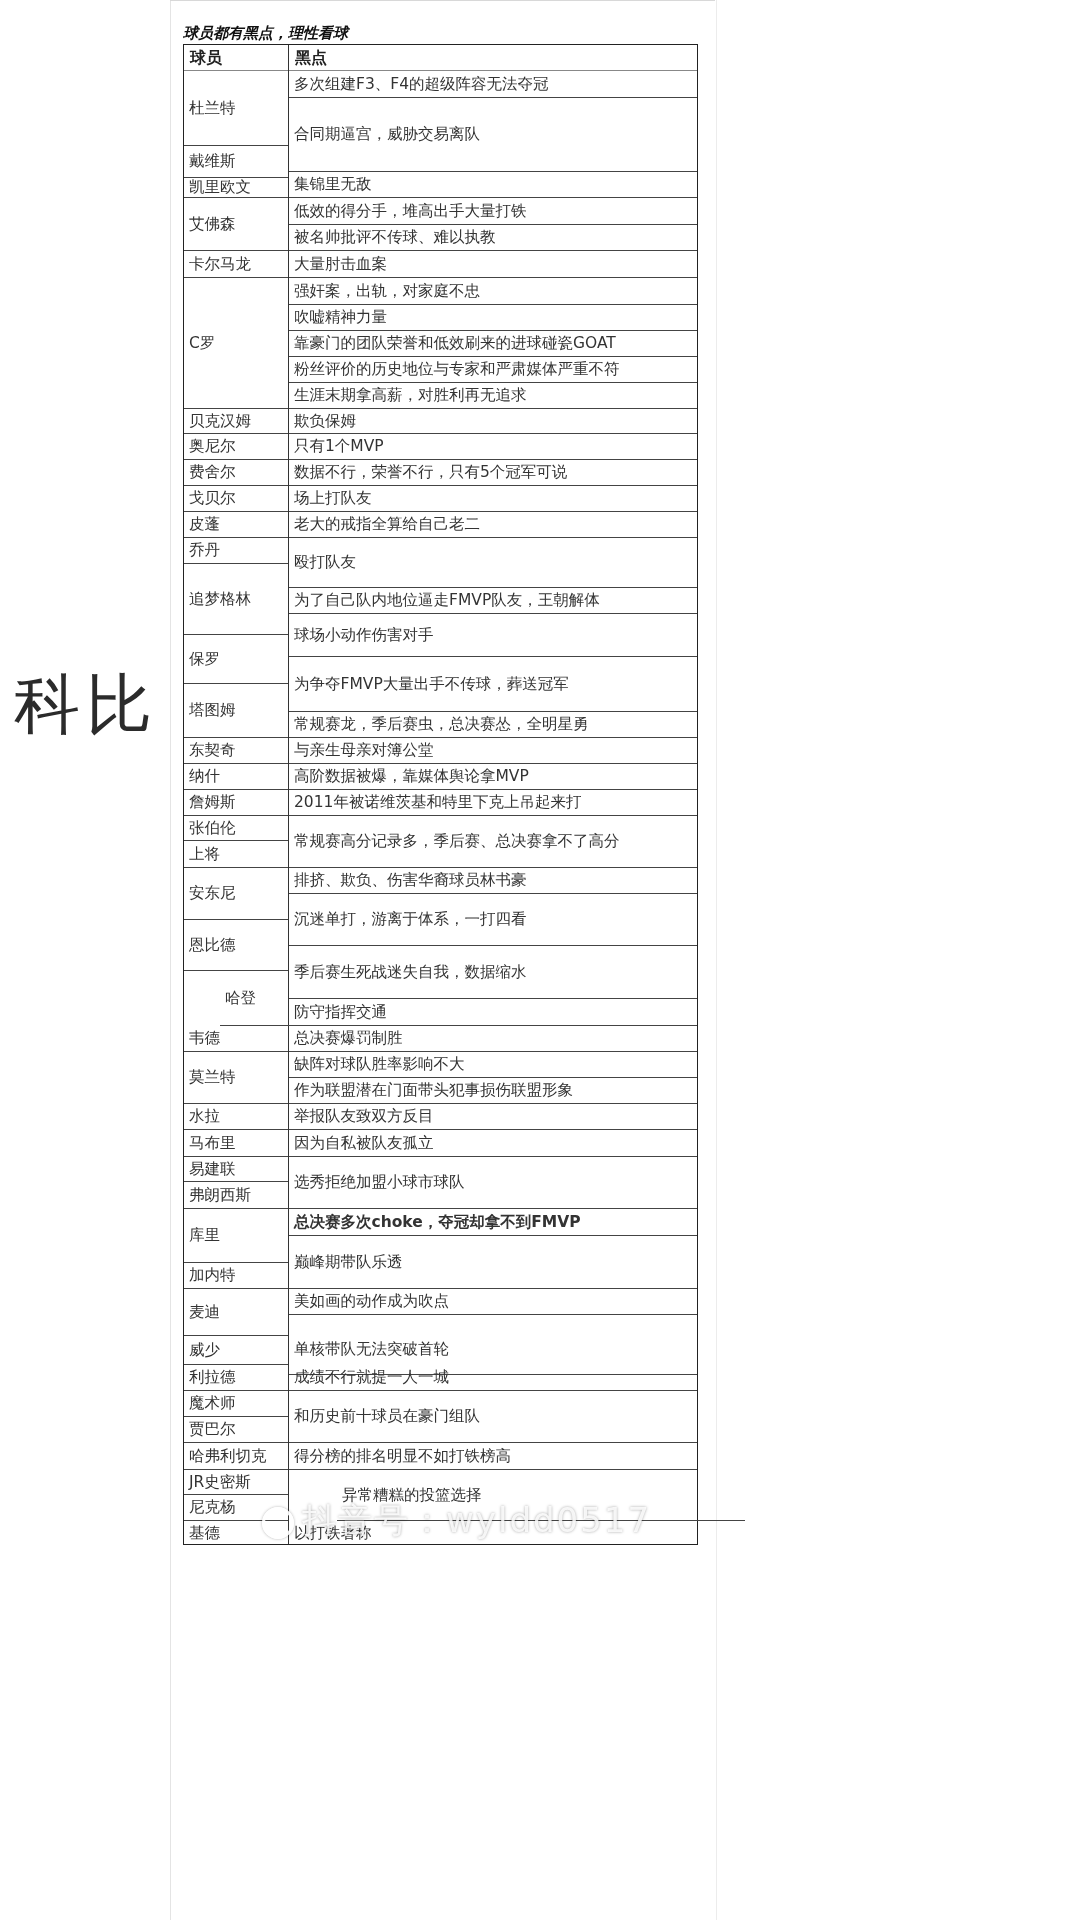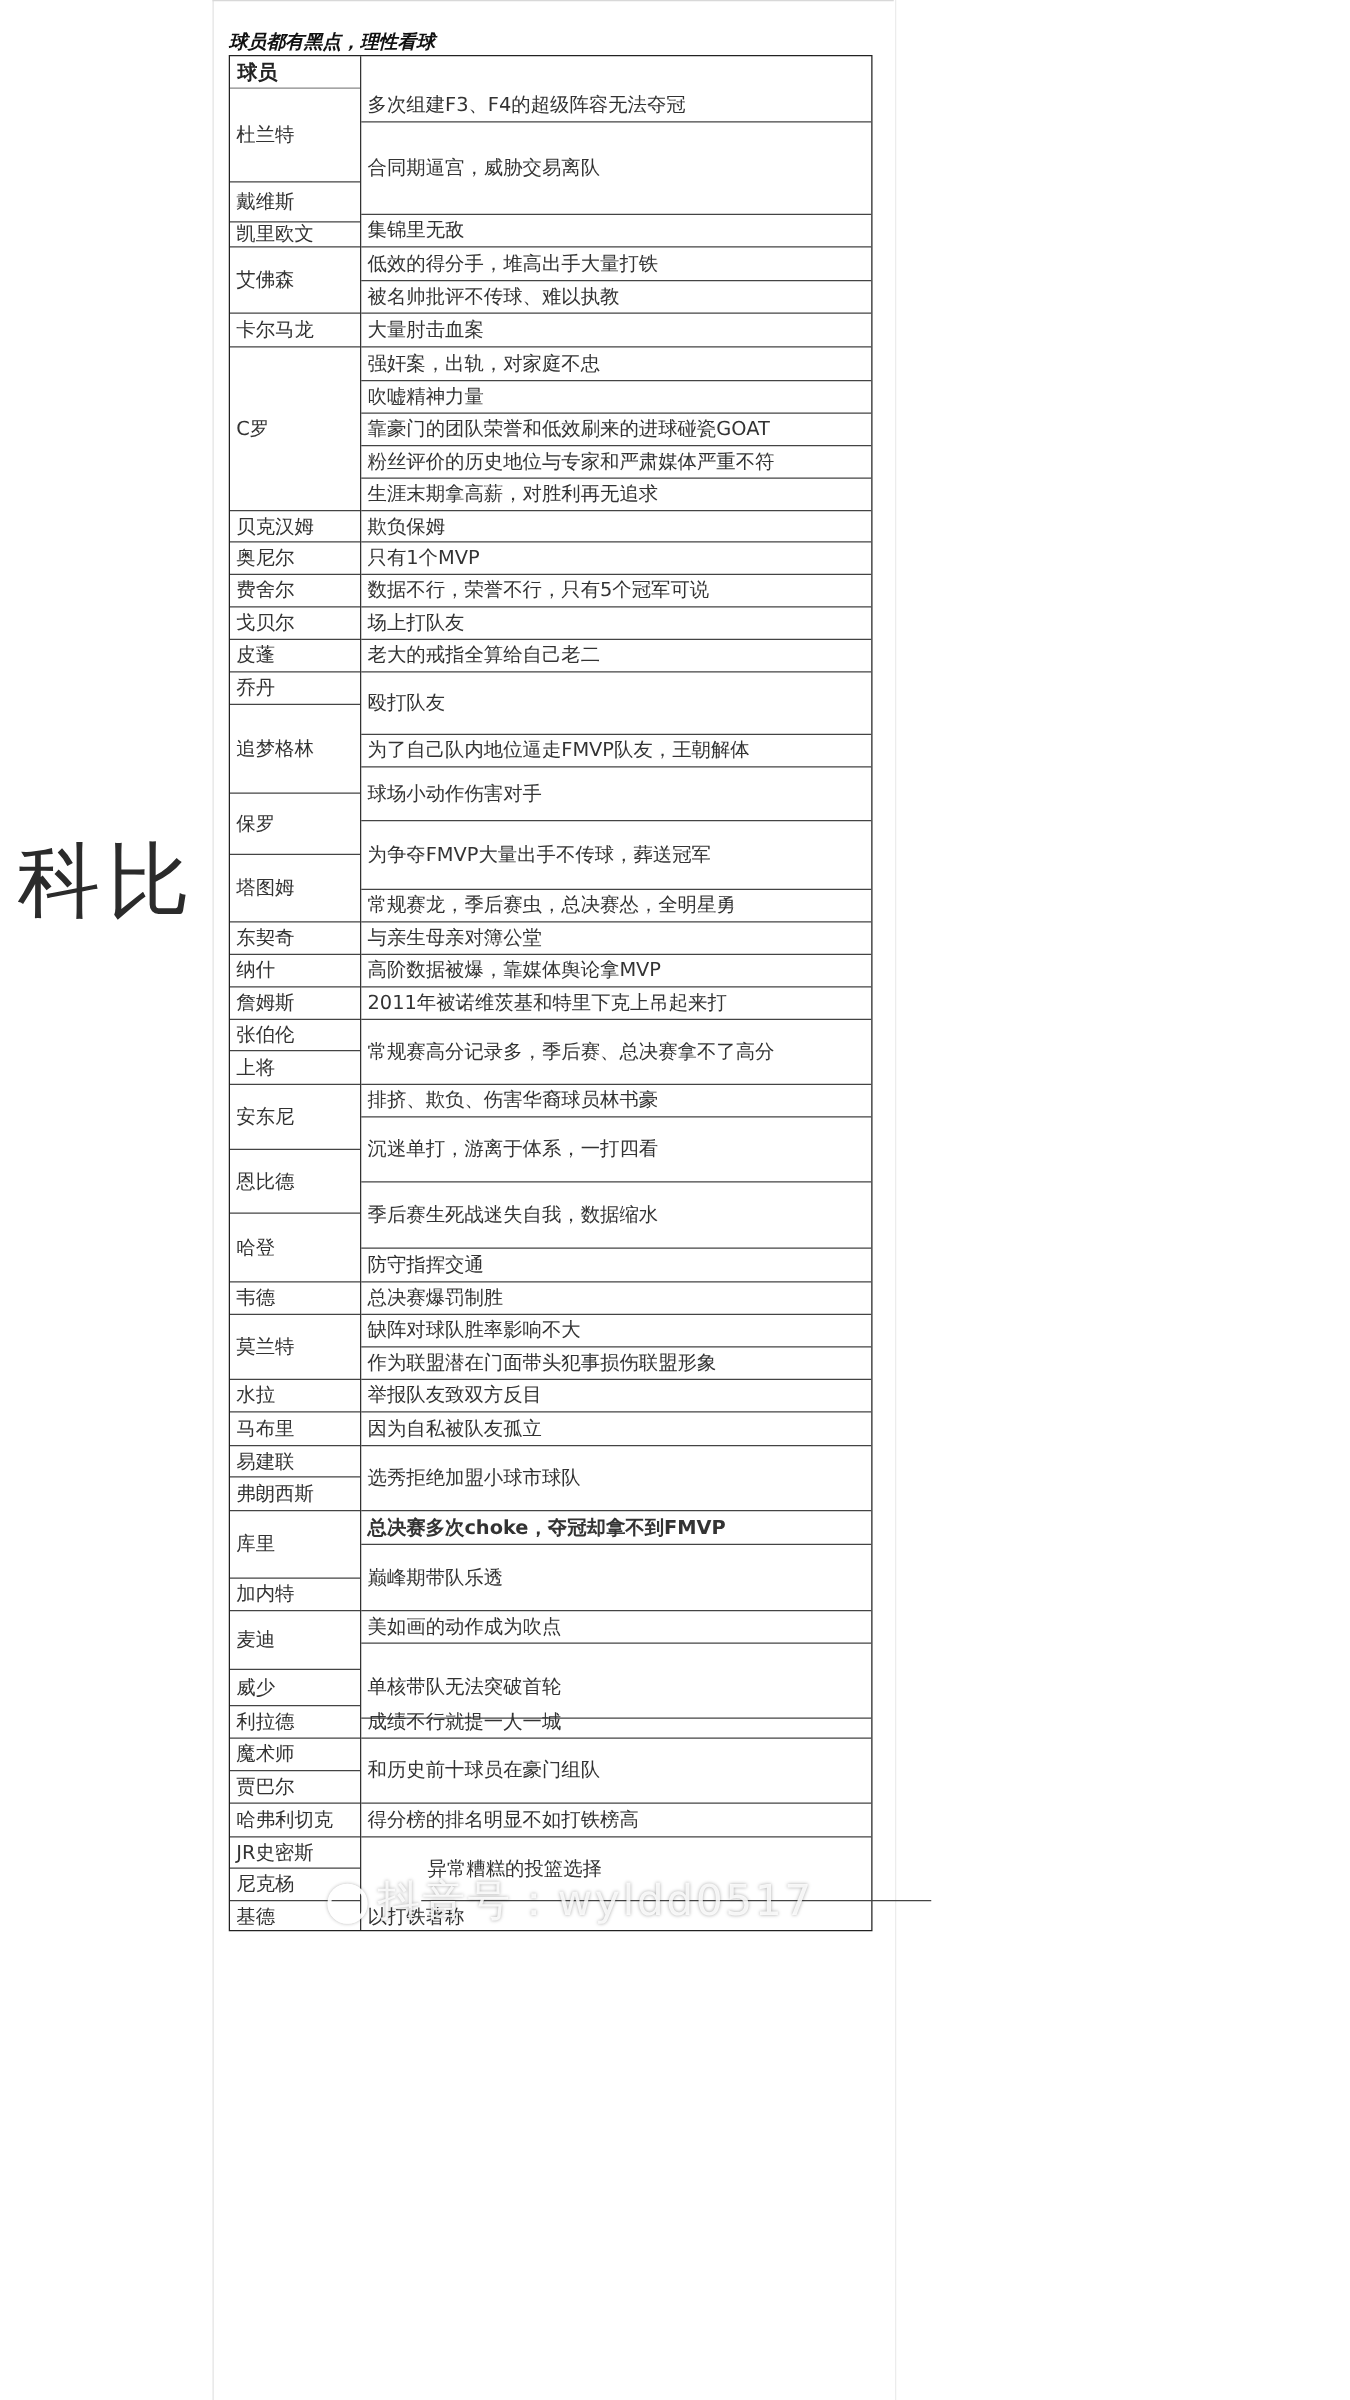--- a/index.html
+++ b/index.html
@@ -31,20 +31,21 @@
 
 <div class="page-frame"></div>
 <div class="top-line"></div>
 
 <div class="side-label">科比</div>
 
 <div class="title">球员都有黑点，理性看球</div>
 
 <div class="tbl" id="tbl">
   <div class="hdr" style="left:0;width:104px;">球员</div>
+  <div class="hdr" style="left:105px;width:408px;">黑点</div>
   <div class="col-div"></div>
   <div id="name-col">
       <div class="cell name" style="top: 26px; height: 75px; font-family: Liberation Serif, serif;">杜兰特</div>
       <div class="cell name" style="top: 101px; height: 32px;">戴维斯</div>
       <div class="cell name" style="top: 133px; height: 20px;">凯里欧文</div>
       <div class="cell name" style="top: 153px; height: 53px;">艾佛森</div>
       <div class="cell name" style="top: 206px; height: 27px;">卡尔马龙</div>
       <div class="cell name" style="top: 233px; height: 131px;">C罗</div>
       <div class="cell name" style="top: 364px; height: 25px;">贝克汉姆</div>
       <div class="cell name" style="top: 389px; height: 26px;">奥尼尔</div>
@@ -55,21 +56,21 @@
       <div class="cell name" style="top: 519px; height: 71px;">追梦格林</div>
       <div class="cell name" style="top: 590px; height: 49px;">保罗</div>
       <div class="cell name" style="top: 639px; height: 54px;">塔图姆</div>
       <div class="cell name" style="top: 693px; height: 26px;">东契奇</div>
       <div class="cell name" style="top: 719px; height: 26px;">纳什</div>
       <div class="cell name" style="top: 745px; height: 26px;">詹姆斯</div>
       <div class="cell name" style="top: 771px; height: 25px;">张伯伦</div>
       <div class="cell name" style="top: 796px; height: 27px;">上将</div>
       <div class="cell name" style="top: 823px; height: 52px;">安东尼</div>
       <div class="cell name" style="top: 875px; height: 51px;">恩比德</div>
-      <div class="cell name" style="top: 926px; height: 55px;">哈登</div>
+      <div class="cell name" style="top: 926px; height: 55px; margin-left: 36px;">哈登</div>
       <div class="cell name" style="top: 981px; height: 26px;">韦德</div>
       <div class="cell name" style="top: 1007px; height: 52px;">莫兰特</div>
       <div class="cell name" style="top: 1059px; height: 26px;">水拉</div>
       <div class="cell name" style="top: 1085px; height: 27px;">马布里</div>
       <div class="cell name" style="top: 1112px; height: 25px;">易建联</div>
       <div class="cell name" style="top: 1137px; height: 27px;">弗朗西斯</div>
       <div class="cell name" style="top: 1164px; height: 54px;">库里</div>
       <div class="cell name" style="top: 1218px; height: 26px;">加内特</div>
       <div class="cell name" style="top: 1244px; height: 47px;">麦迪</div>
       <div class="cell name" style="top: 1291px; height: 29px;">威少</div>

